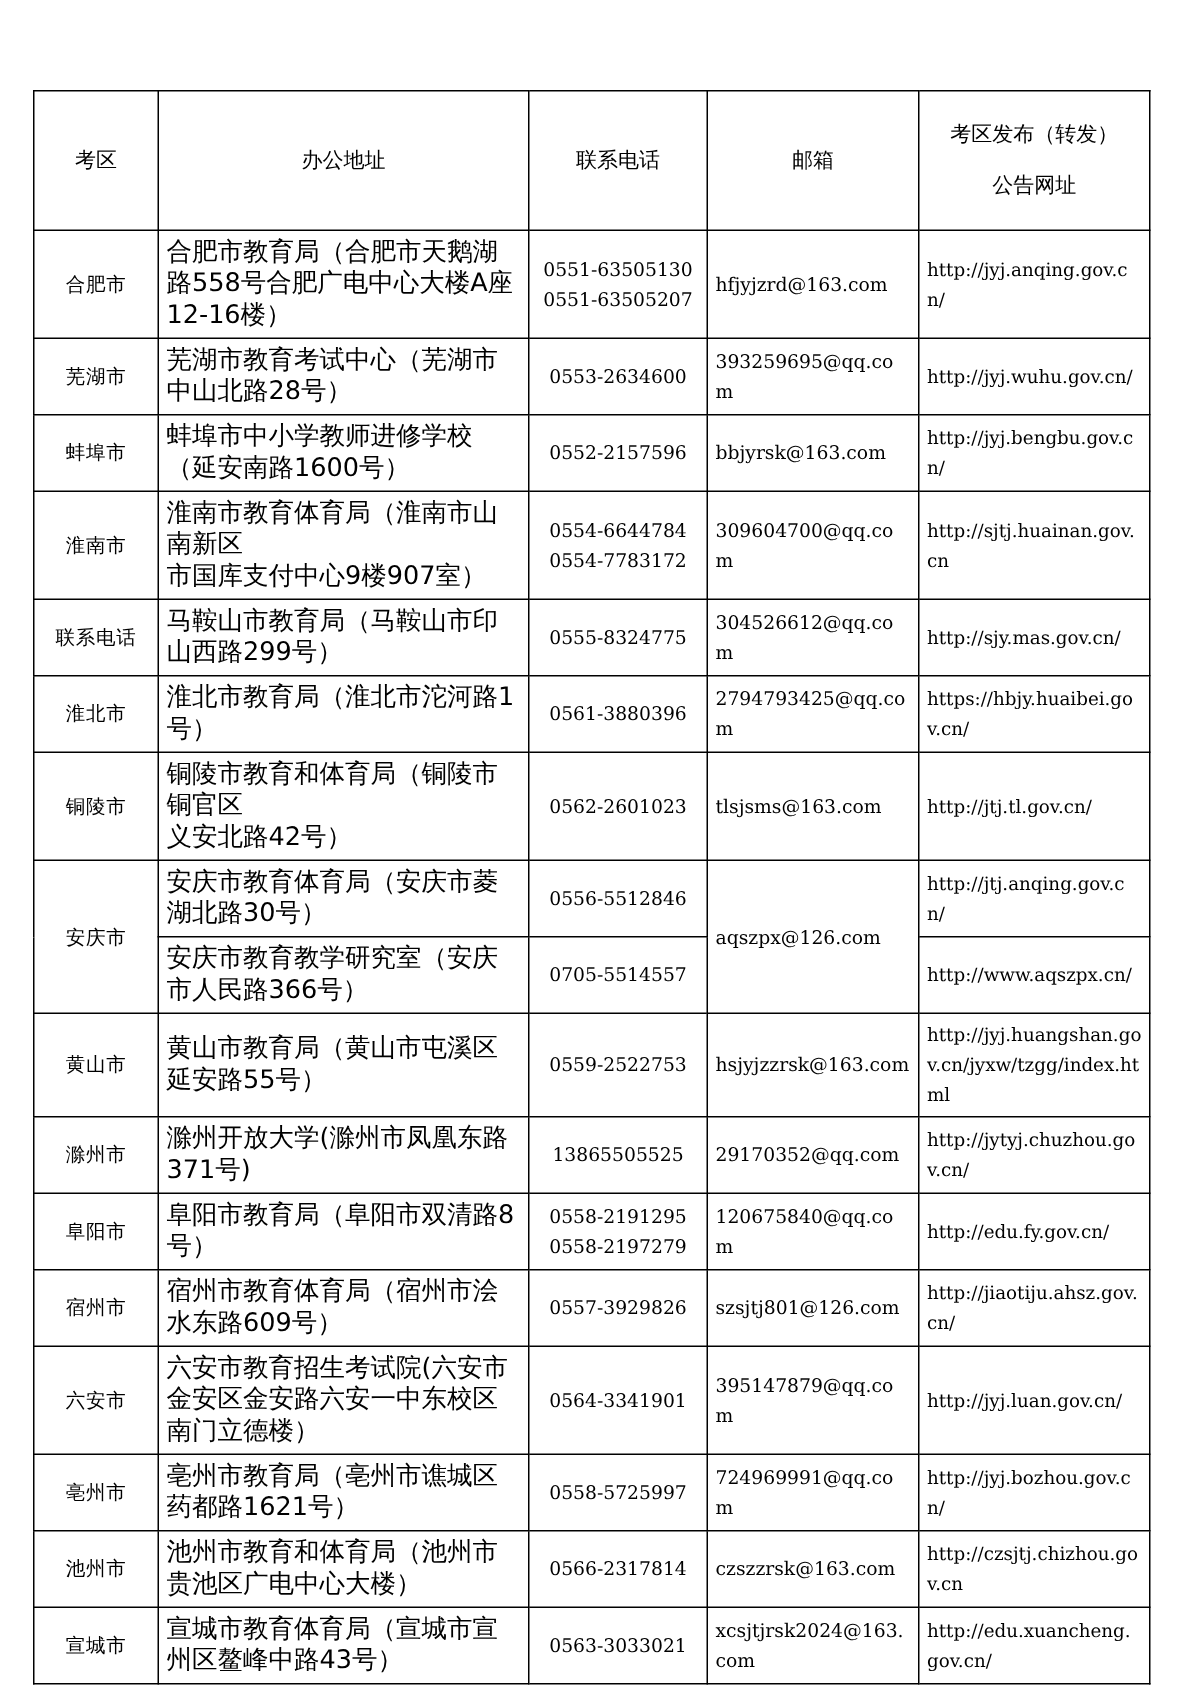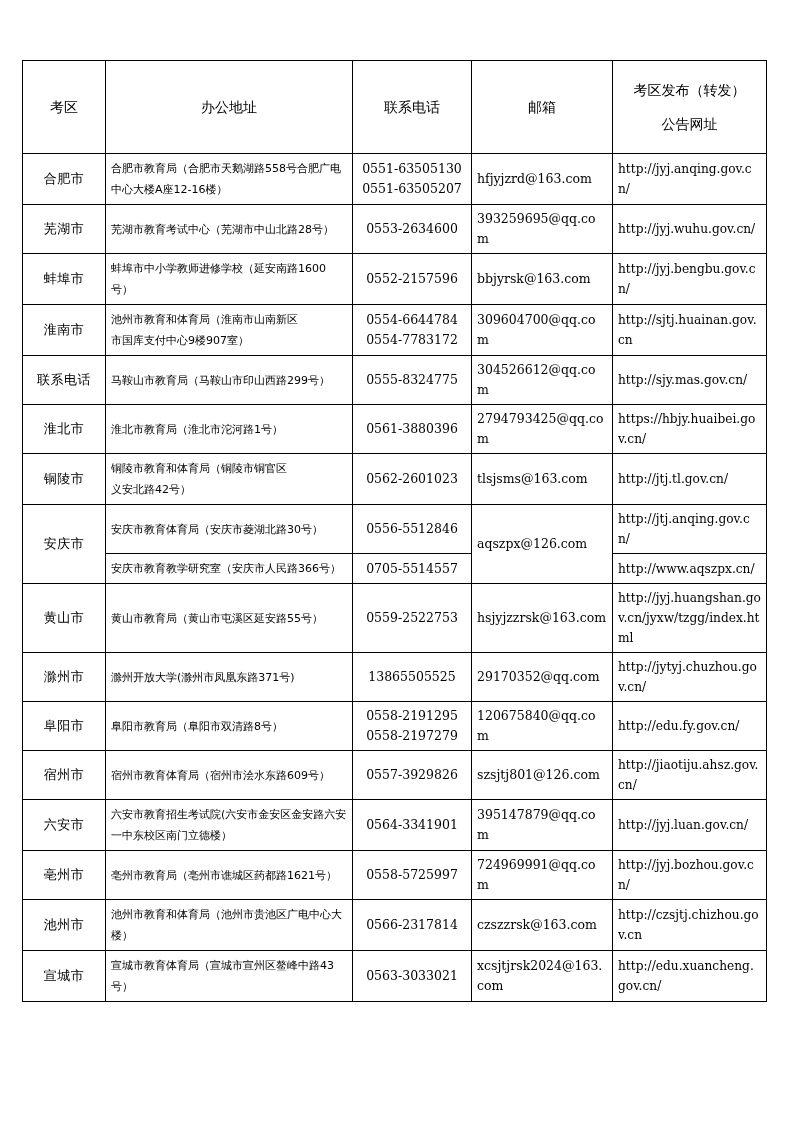--- a/index.html
+++ b/index.html
@@ -67,21 +67,21 @@
   .hdr-url-sub  { display: block; margin-top: 10px; }
 
   td.city {
     text-align: center;
     font-family: "DejaVu Sans", "Liberation Sans", sans-serif;
     font-size: 13px;
     letter-spacing: 0.5px;
   }
   td.addr {
     font-family: "DejaVu Sans", "Liberation Sans", sans-serif;
-    font-size: 11px;
+    font-size: 17px;
     line-height: 21px;
     text-align: left;
     white-space: pre-line;
     padding-left: 7px;
   }
   td.phone {
     text-align: center;
     font-family: "DejaVu Serif", "Liberation Serif", serif;
     font-size: 12.5px;
     line-height: 20px;
@@ -152,21 +152,21 @@
           </tr>
           <tr>
             <td class="city">蚌埠市</td>
             <td class="addr">蚌埠市中小学教师进修学校（延安南路1600号）</td>
             <td class="phone">0552-2157596</td>
             <td class="email">bbjyrsk@163.com</td>
             <td class="url">http://jyj.bengbu.gov.cn/</td>
           </tr>
           <tr>
             <td class="city">淮南市</td>
-            <td class="addr">池州市教育和体育局（淮南市山南新区
+            <td class="addr">淮南市教育体育局（淮南市山南新区
 市国库支付中心9楼907室）</td>
             <td class="phone">0554-6644784
 0554-7783172</td>
             <td class="email">309604700@qq.com</td>
             <td class="url">http://sjtj.huainan.gov.cn</td>
           </tr>
           <tr>
             <td class="city">联系电话</td>
             <td class="addr">马鞍山市教育局（马鞍山市印山西路299号）</td>
             <td class="phone">0555-8324775</td>

